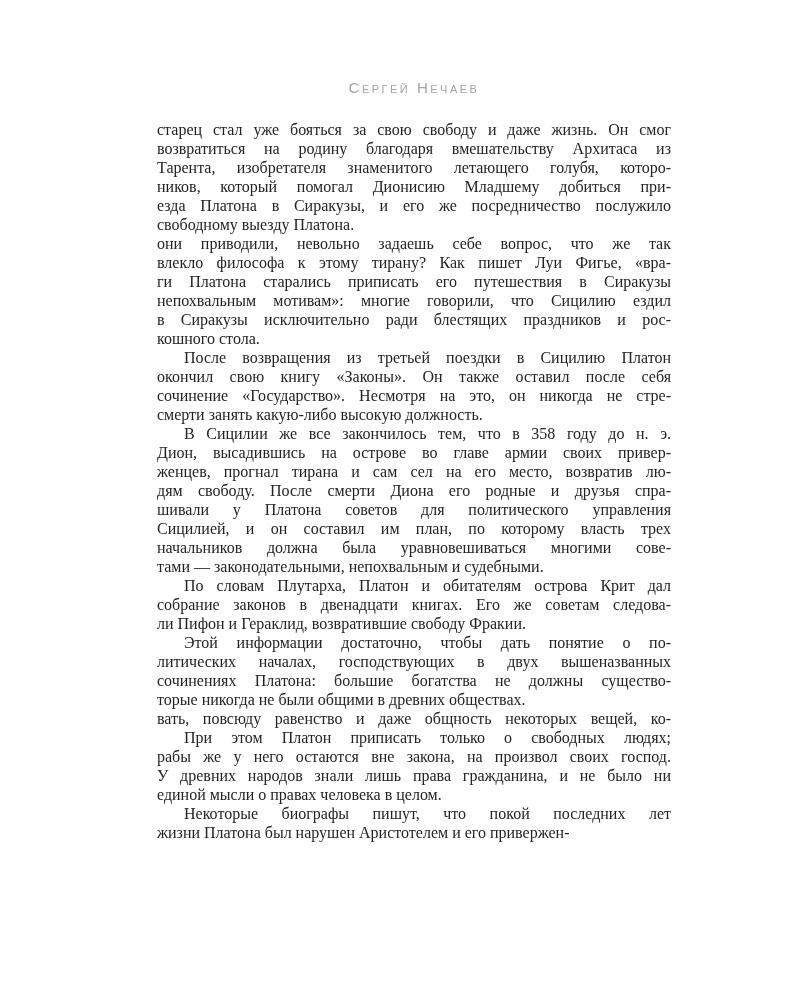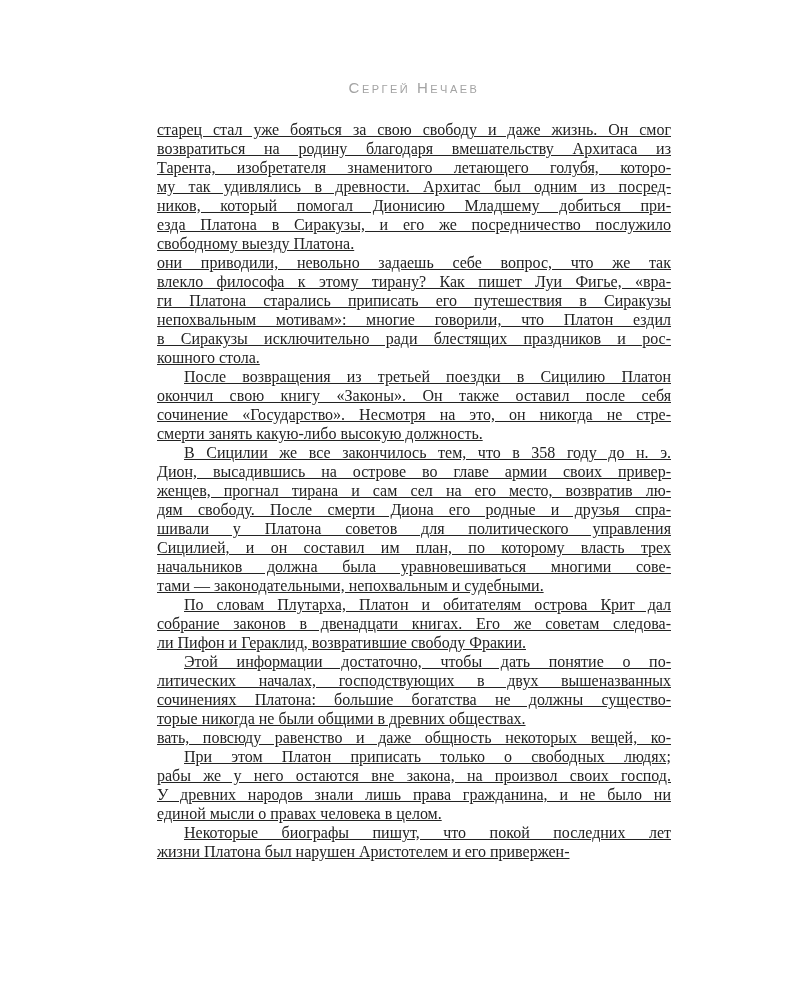--- a/index.html
+++ b/index.html
@@ -29,21 +29,20 @@
       color: #a3a3a3;
     }
     .body-text {
       position: absolute;
       top: 120px;
       left: 157px;
       width: 514px;
       font-size: 16px;
       line-height: 19px;
       color: #232323;
-      text-decoration: underline;
     }
     .paragraph {
       margin: 0;
       padding: 0;
     }
     .line {
       text-align: justify;
       text-align-last: justify;
       -moz-text-align-last: justify;
       height: 19px;
@@ -72,30 +71,29 @@
 <body>
 
 <div class="page">
   <div class="running-head">Сергей Нечаев</div>
 
   <div class="body-text">
       <div class="paragraph">
         <div class="line">старец стал уже бояться за свою свободу и даже жизнь. Он смог</div>
         <div class="line">возвратиться на родину благодаря вмешательству Архитаса из</div>
         <div class="line">Тарента, изобретателя знаменитого летающего голубя, которо-</div>
-        <div class="line">му так удивлялись в древности. Архитас был одним из посред-</div>
         <div class="line">ников, который помогал Дионисию Младшему добиться при-</div>
         <div class="line">езда Платона в Сиракузы, и его же посредничество послужило</div>
         <div class="line last">свободному выезду Платона.</div>
       </div>
       <div class="paragraph">
         <div class="line">они приводили, невольно задаешь себе вопрос, что же так</div>
         <div class="line">влекло философа к этому тирану? Как пишет Луи Фигье, «вра-</div>
         <div class="line">ги Платона старались приписать его путешествия в Сиракузы</div>
-        <div class="line">непохвальным мотивам»: многие говорили, что Платон ездил</div>
+        <div class="line">непохвальным мотивам»: многие говорили, что Сицилию ездил</div>
         <div class="line">в Сиракузы исключительно ради блестящих праздников и рос-</div>
         <div class="line last">кошного стола.</div>
       </div>
       <div class="paragraph">
         <div class="line indent">После возвращения из третьей поездки в Сицилию Платон</div>
         <div class="line">окончил свою книгу «Законы». Он также оставил после себя</div>
         <div class="line">сочинение «Государство». Несмотря на это, он никогда не стре-</div>
         <div class="line last">смерти занять какую-либо высокую должность.</div>
       </div>
       <div class="paragraph">

